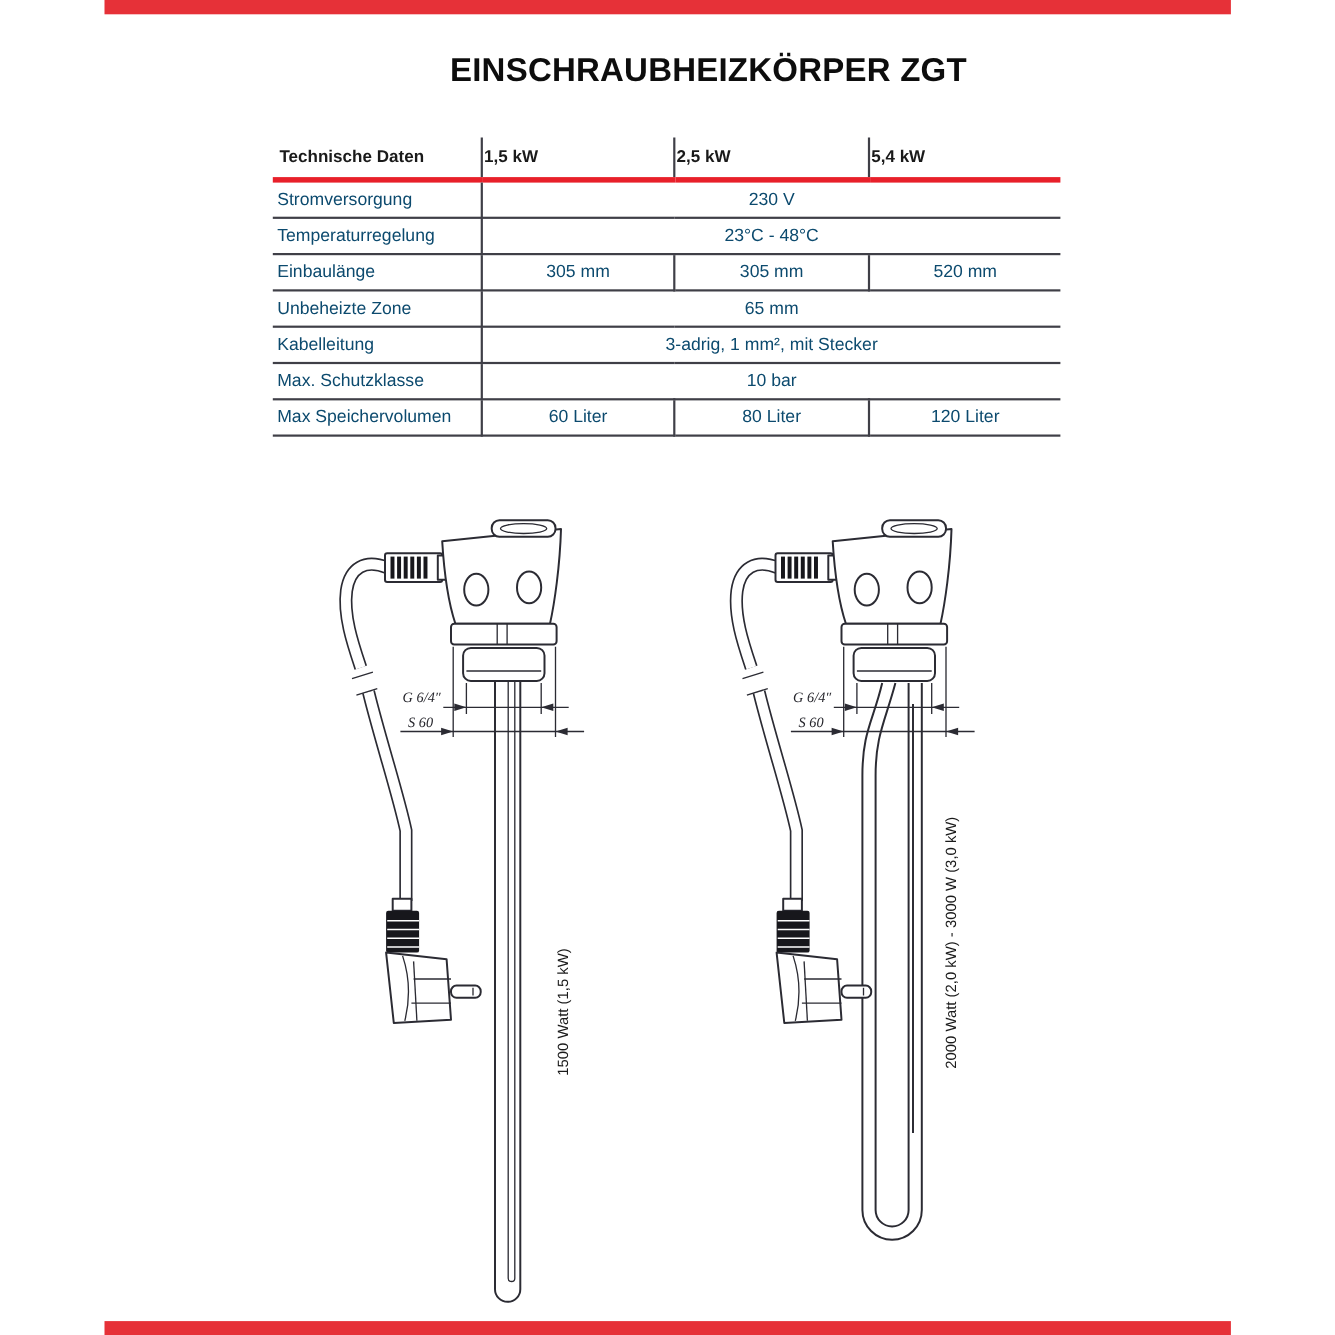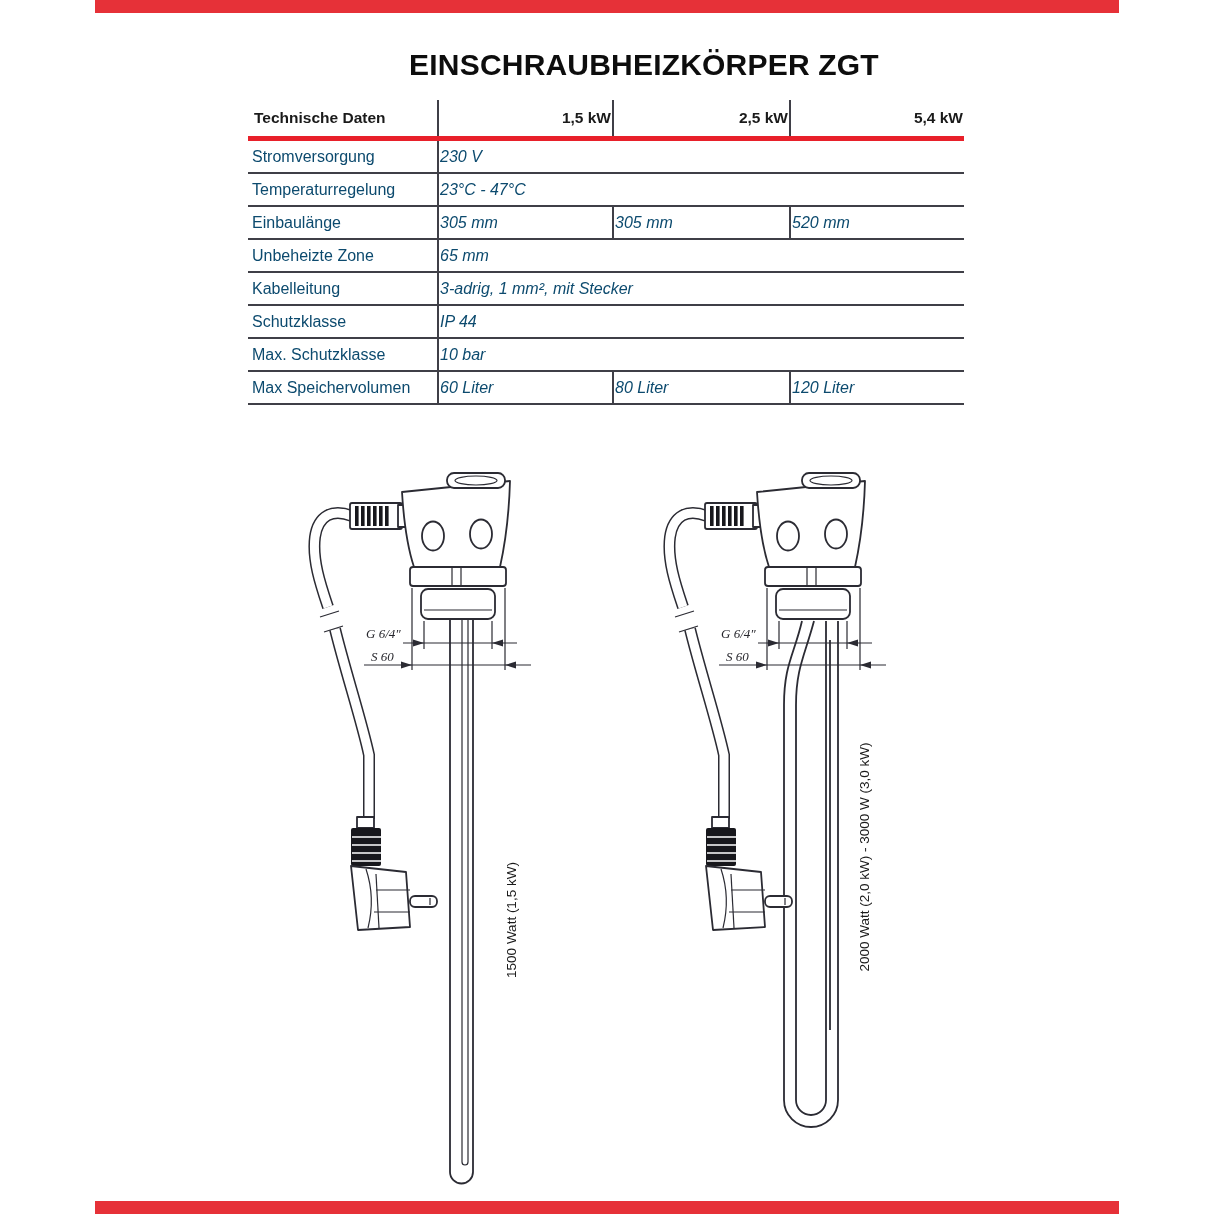--- a/index.html
+++ b/index.html
@@ -12,31 +12,31 @@
   body{width:1214px;height:1214px;position:relative;overflow:hidden;
        font-family:"Liberation Sans",sans-serif;color:#1a1a1a;}
 
   .redbar{position:absolute;left:95px;width:1024px;height:13px;background:var(--accent-red);}
   .redbar.top{top:0;}
   .redbar.bottom{bottom:0;}
 
   .title{position:absolute;top:48px;left:12px;width:1214px;text-align:center;
          font-size:30px;font-weight:bold;letter-spacing:0.2px;color:#0d0d0d;margin-left:25px;}
 
-  table.tech{position:absolute;left:248px;top:100px;width:716px;
+  table.tech{position:absolute;left:248px;top:125px;width:716px;
              border-collapse:collapse;table-layout:fixed;}
   table.tech th{height:34px;font-size:15.5px;font-weight:bold;vertical-align:middle;
                 border-bottom:5px solid var(--rule-red);}
   table.tech th.hlbl{text-align:left;padding-left:6px;}
-  table.tech th.hval{text-align:right;}
+  table.tech th.hval{text-align:left;}
   table.tech th.hsep{border-right:2px solid var(--line-dark);}
   table.tech td{height:29px;font-size:16px;vertical-align:middle;
                 border-bottom:2px solid var(--line-dark);color:#0c4a6e;}
   table.tech td.lbl{text-align:left;padding-left:4px;border-right:2px solid var(--line-dark);}
-  table.tech td.val{text-align:left;font-style:italic;}
+  table.tech td.val{text-align:center;}
   table.tech td.sep{border-right:2px solid var(--line-dark);}
 
   svg.drawing{position:absolute;left:0;top:0;width:1214px;height:1214px;}
   .draw{stroke:var(--draw-stroke);fill:none;stroke-width:1.8;stroke-linejoin:round;}
   .thin{stroke:var(--draw-stroke);fill:none;stroke-width:1.2;}
   .fillw{fill:#ffffff;stroke:var(--draw-stroke);stroke-width:1.8;stroke-linejoin:round;}
   .dark{fill:#17171c;stroke:none;}
   .arrow{fill:var(--draw-stroke);stroke:none;}
   .dimtext{font-family:"Liberation Serif",serif;font-style:italic;font-size:13px;fill:#26262c;}
   .powtext{font-family:"Liberation Sans",sans-serif;font-size:13.5px;fill:#1a1a1a;}
@@ -67,39 +67,35 @@
       <th class="hval">5,4 kW</th>
     </tr>
   </thead>
   <tbody>
       <tr>
         <td class="lbl">Stromversorgung</td>
         <td class="val" colspan="3">230 V</td>
       </tr>
       <tr>
         <td class="lbl">Temperaturregelung</td>
-        <td class="val" colspan="3">23°C - 47°C</td>
+        <td class="val" colspan="3">23°C - 48°C</td>
       </tr>
       <tr>
         <td class="lbl">Einbaulänge</td>
         <td class="val sep">305 mm</td>
         <td class="val sep">305 mm</td>
         <td class="val">520 mm</td>
       </tr>
       <tr>
         <td class="lbl">Unbeheizte Zone</td>
         <td class="val" colspan="3">65 mm</td>
       </tr>
       <tr>
         <td class="lbl">Kabelleitung</td>
         <td class="val" colspan="3">3-adrig, 1 mm², mit Stecker</td>
-      </tr>
-      <tr>
-        <td class="lbl">Schutzklasse</td>
-        <td class="val" colspan="3">IP 44</td>
       </tr>
       <tr>
         <td class="lbl">Max. Schutzklasse</td>
         <td class="val" colspan="3">10 bar</td>
       </tr>
       <tr>
         <td class="lbl">Max Speichervolumen</td>
         <td class="val sep">60 Liter</td>
         <td class="val sep">80 Liter</td>
         <td class="val">120 Liter</td>

